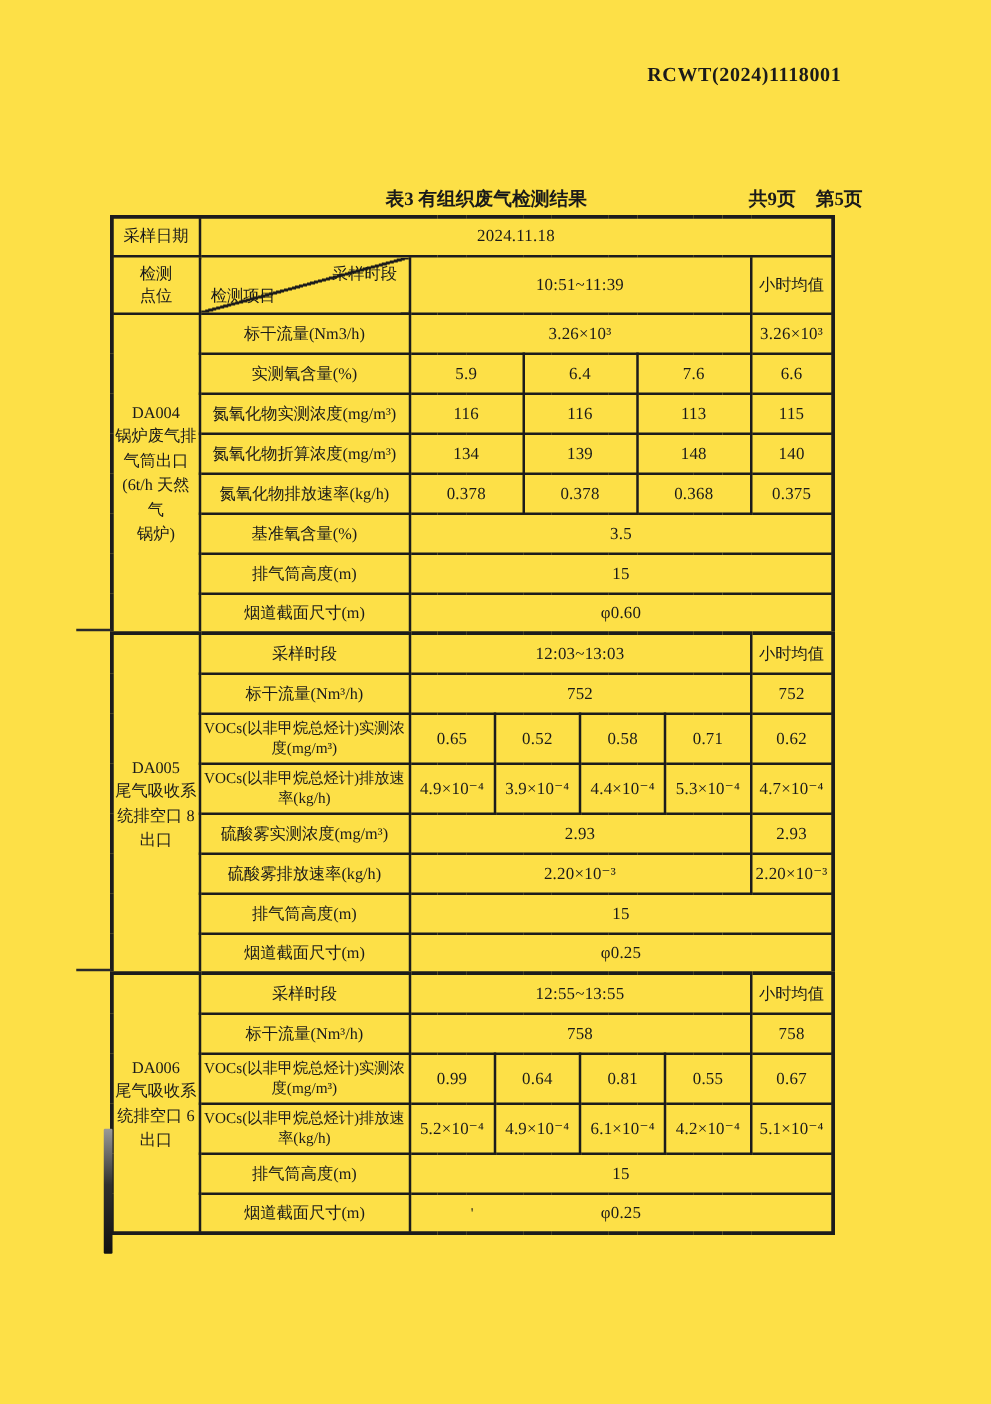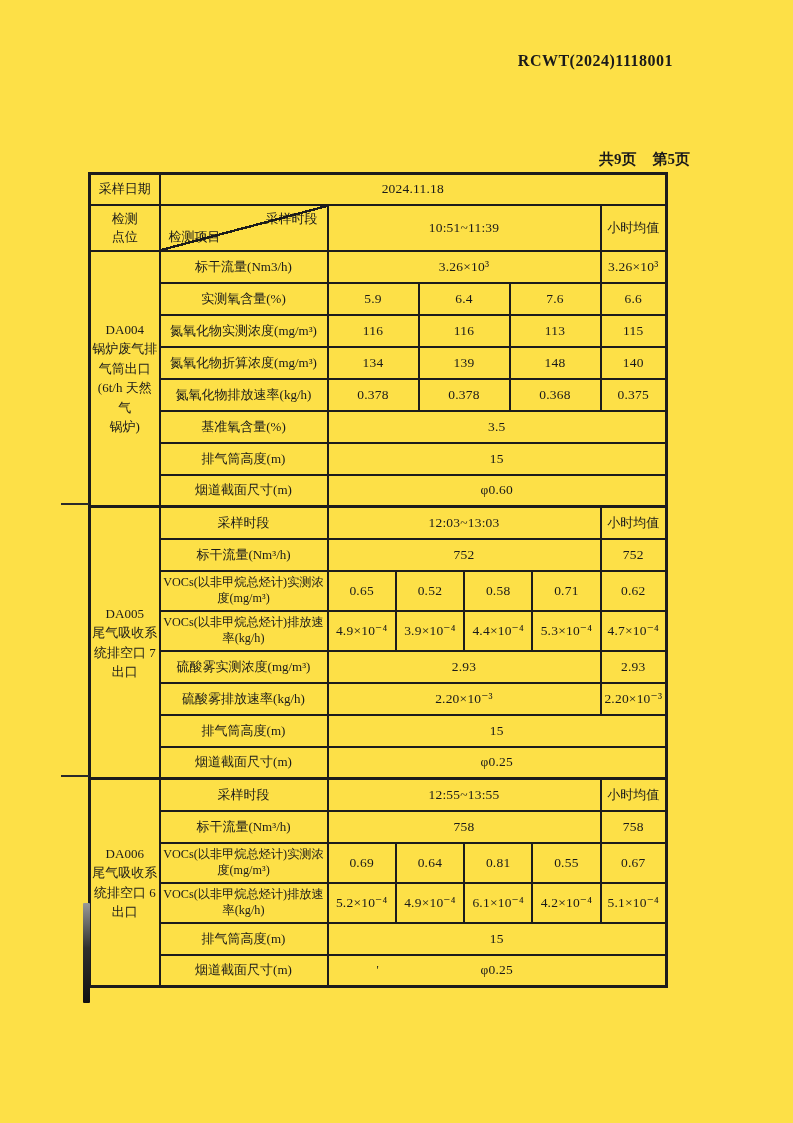--- a/index.html
+++ b/index.html
@@ -87,20 +87,21 @@
   }
 </style>
 </head>
 <body>
 
 <div class="page">
 
   <div class="doc-number">RCWT(2024)1118001</div>
 
   <div class="caption-row">
+    <span class="caption">表3 有组织废气检测结果</span>
     <span class="pages"><span>共9页</span><span>第5页</span></span>
   </div>
 
   <table class="report-table">
     <colgroup>
       <col style="width:70px">
       <col style="width:168px">
       <col style="width:22.75px">
         <col style="width:22.75px">
         <col style="width:22.75px">
@@ -180,21 +181,21 @@
       <td class="val" colspan="13">15</td>
     </tr>
     <tr class="r-std">
       <td class="lbl">烟道截面尺寸(m)</td>
       <td class="val" colspan="13">φ0.60</td>
     </tr>
 
     <tr class="r-std sect-start">
       <td class="point" rowspan="8">DA005
 尾气吸收系
-统排空口 7
+统排空口 8
 出口</td>
       <td class="lbl">采样时段</td>
       <td class="val" colspan="12">12:03~13:03</td>
       <td class="lbl">小时均值</td>
     </tr>
     <tr class="r-std">
       <td class="lbl">标干流量(Nm³/h)</td>
       <td class="val" colspan="12">752</td>
       <td class="val">752</td>
     </tr>
@@ -242,21 +243,21 @@
       <td class="val" colspan="12">12:55~13:55</td>
       <td class="lbl">小时均值</td>
     </tr>
     <tr class="r-std">
       <td class="lbl">标干流量(Nm³/h)</td>
       <td class="val" colspan="12">758</td>
       <td class="val">758</td>
     </tr>
     <tr class="r-tall">
       <td class="lbl small">VOCs(以非甲烷总烃计)实测浓度(mg/m³)</td>
-      <td class="val" colspan="3">0.69</td>
+      <td class="val" colspan="3">0.99</td>
       <td class="val" colspan="3">0.64</td>
       <td class="val" colspan="3">0.81</td>
       <td class="val" colspan="3">0.55</td>
       <td class="val">0.67</td>
     </tr>
     <tr class="r-tall">
       <td class="lbl small">VOCs(以非甲烷总烃计)排放速率(kg/h)</td>
       <td class="val" colspan="3">5.2×10⁻⁴</td>
       <td class="val" colspan="3">4.9×10⁻⁴</td>
       <td class="val" colspan="3">6.1×10⁻⁴</td>

